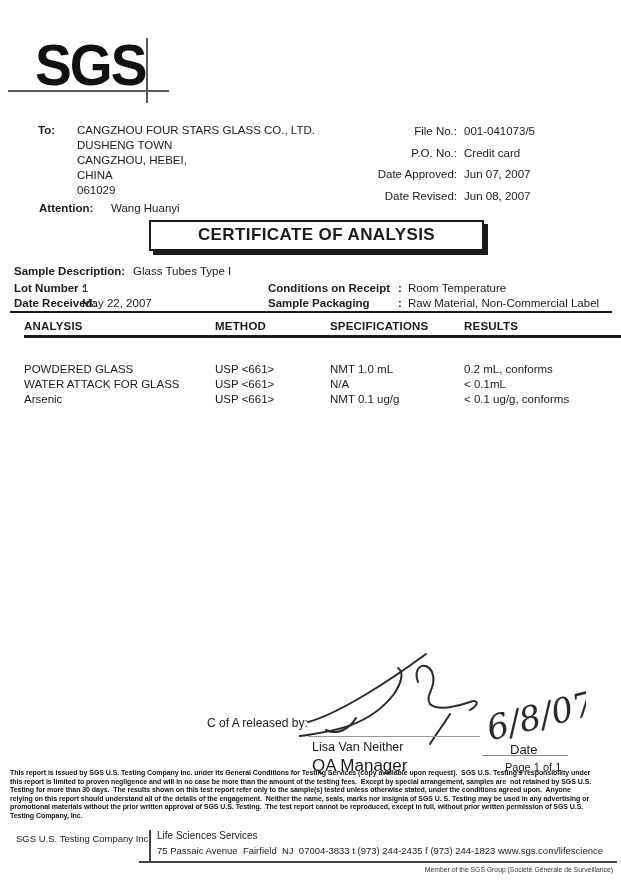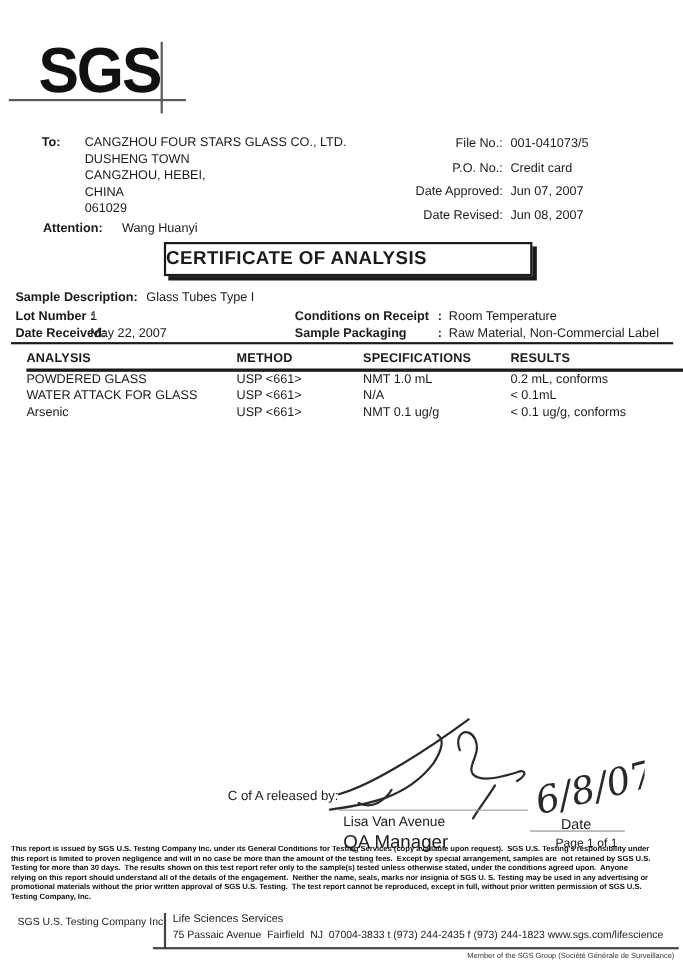--- a/index.html
+++ b/index.html
@@ -24,32 +24,32 @@
   .addr{left:77px;top:123px;}
   .addr div{white-space:pre;}
   .attention-label{left:39px;top:201px;}
   .attention-value{left:111px;top:201px;}
   .meta-row{left:330px;width:285px;display:flex;}
   .meta-label{width:127px;text-align:right;font-weight:normal;}
   .meta-value{margin-left:7px;}
 
   
   .title-box{left:149px;top:220px;width:331px;height:27px;border:2px solid #1b1b1b;
-    box-shadow:4px 4px 0 0 #1b1b1b;background:#fff;
+    box-shadow:4px 4px 0 0 #1b1b1b;background:#fff;text-align:center;
     font-size:17px;font-weight:bold;line-height:26px;letter-spacing:.4px;}
 
   
   .rule{background:#1b1b1b;}
   .tbl-cell{white-space:pre;}
 
   
   .tbl{left:24px;top:320px;width:598px;font-size:11.5px;}
   .tbl-row{display:grid;grid-template-columns:191px 115px 134px 1fr;}
   .tbl-head{font-weight:bold;letter-spacing:.2px;}
-  .tbl-body{margin-top:0;line-height:15px;}
+  .tbl-body{margin-top:24px;line-height:15px;}
 
   
   .released-label{left:207px;top:716px;font-size:12px;}
   .sig-line{left:308px;top:736px;width:172px;height:1px;background:#9a9a9a;}
   .signer-name{left:312px;top:740px;font-size:12.5px;}
   .signer-title{left:312px;top:756px;font-size:17px;}
   .date-label{left:510px;top:742px;font-size:13px;}
   .date-underline{left:482px;top:755px;width:86px;height:1px;background:#8a8a8a;}
   .page-number{left:505px;top:761px;font-size:11px;}
 
@@ -158,21 +158,21 @@
     <g fill="none" stroke="#2a2a2a" stroke-width="2" stroke-linecap="round">
       <path d="M 10 70 C 40 62, 90 30, 128 2"></path>
       <path d="M 2 84 C 30 80, 70 76, 96 42 C 104 30, 106 20, 100 16"></path>
       <path d="M 28 78 C 40 84, 52 76, 58 66"></path>
       <path d="M 120 30 C 114 14, 128 8, 134 20 C 140 34, 126 44, 132 52 C 140 60, 160 54, 172 50 C 180 47, 182 52, 172 58"></path>
       <path d="M 152 62 C 146 72, 138 82, 132 92"></path>
     </g>
   </svg>
 
   <div class="abs sig-line"></div>
-  <div class="abs signer-name">Lisa Van Avenue</div>
+  <div class="abs signer-name">Lisa Van Neither</div>
   <div class="abs signer-title">QA Manager</div>
 
   <svg class="abs" style="left:476px;top:676px" width="110" height="84" viewBox="0 0 110 84">
     <text x="10" y="54" transform="rotate(-14 55 42)" font-family="DejaVu Serif, serif" font-style="italic" font-size="34" fill="#2a2a2a">6/8/07</text>
   </svg>
 
   <div class="abs date-label">Date</div>
   <div class="abs date-underline"></div>
   <div class="abs page-number">Page 1 of 1</div>
 

